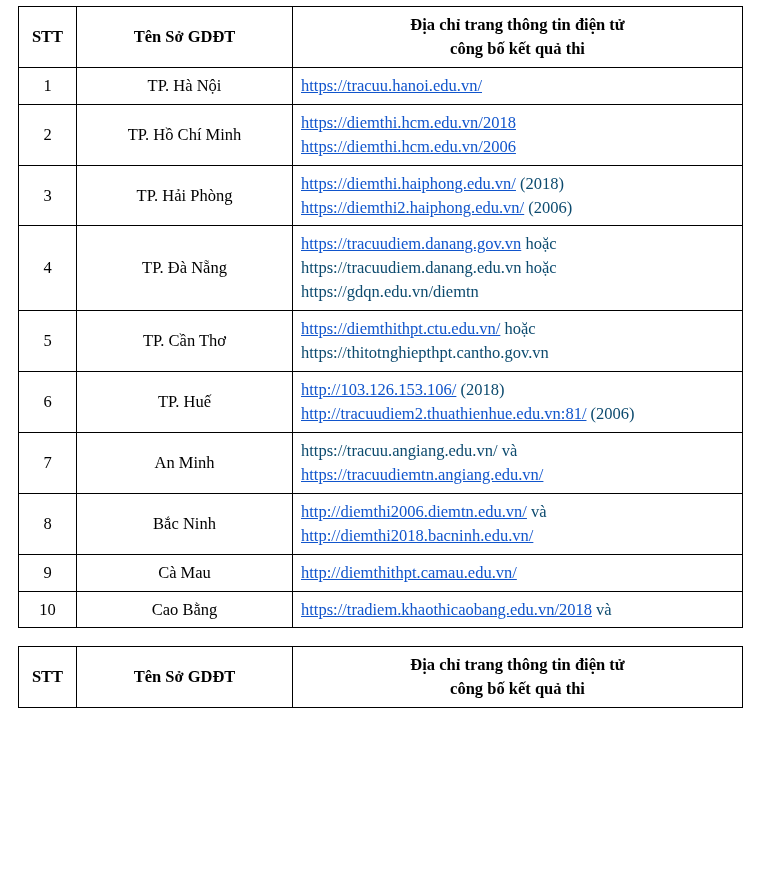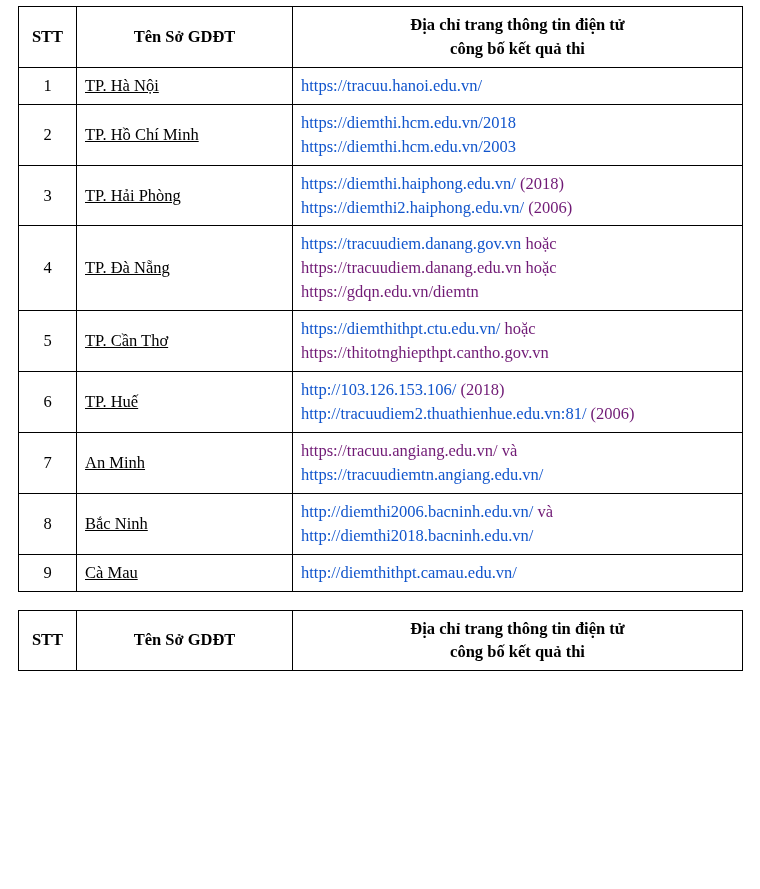--- a/index.html
+++ b/index.html
@@ -41,33 +41,33 @@
     text-align: center;
     font-weight: bold;
     font-size: 16.5px;
     padding: 8px 6px;
   }
   td.stt {
     text-align: center;
     font-size: 16.5px;
   }
   td.name {
-    text-align: left;
+    text-align: center;
     padding-left: 14px;
-    text-decoration: underline;
   }
   td.url {
     text-align: left;
     padding-left: 10px;
   }
   .link {
     color: #1155cc;
+    text-decoration: underline;
   }
   .plain {
-    color: #701a75;
+    color: #0c4a6e;
   }
   .urlline {
     white-space: nowrap;
   }
   .gap {
     height: 18px;
   }
   .tail {
     display: inline;
   }
@@ -99,21 +99,21 @@
           <td class="name">TP. Hà Nội</td>
           <td class="url">
             <div class="urlline"><span class="link">https://tracuu.hanoi.edu.vn/</span></div>
           </td>
         </tr>
         <tr>
           <td class="stt">2</td>
           <td class="name">TP. Hồ Chí Minh</td>
           <td class="url">
             <div class="urlline"><span class="link">https://diemthi.hcm.edu.vn/2018</span></div>
-            <div class="urlline"><span class="link">https://diemthi.hcm.edu.vn/2003</span></div>
+            <div class="urlline"><span class="link">https://diemthi.hcm.edu.vn/2006</span></div>
           </td>
         </tr>
         <tr>
           <td class="stt">3</td>
           <td class="name">TP. Hải Phòng</td>
           <td class="url">
             <div class="urlline"><span class="link">https://diemthi.haiphong.edu.vn/</span><span class="plain tail"> (2018)</span></div>
             <div class="urlline"><span class="link">https://diemthi2.haiphong.edu.vn/</span><span class="plain tail"> (2006)</span></div>
           </td>
         </tr>
@@ -147,29 +147,36 @@
           <td class="name">An Minh</td>
           <td class="url">
             <div class="urlline"><span class="plain">https://tracuu.angiang.edu.vn/ và</span></div>
             <div class="urlline"><span class="link">https://tracuudiemtn.angiang.edu.vn/</span></div>
           </td>
         </tr>
         <tr>
           <td class="stt">8</td>
           <td class="name">Bắc Ninh</td>
           <td class="url">
-            <div class="urlline"><span class="link">http://diemthi2006.bacninh.edu.vn/</span><span class="plain tail"> và</span></div>
+            <div class="urlline"><span class="link">http://diemthi2006.diemtn.edu.vn/</span><span class="plain tail"> và</span></div>
             <div class="urlline"><span class="link">http://diemthi2018.bacninh.edu.vn/</span></div>
           </td>
         </tr>
         <tr>
           <td class="stt">9</td>
           <td class="name">Cà Mau</td>
           <td class="url">
             <div class="urlline"><span class="link">http://diemthithpt.camau.edu.vn/</span></div>
+          </td>
+        </tr>
+        <tr>
+          <td class="stt">10</td>
+          <td class="name">Cao Bằng</td>
+          <td class="url">
+            <div class="urlline"><span class="link">https://tradiem.khaothicaobang.edu.vn/2018</span><span class="plain tail"> và</span></div>
           </td>
         </tr>
       </tbody>
   </table>
 
   <div class="gap"></div>
 
   <table class="doc-table">
     <colgroup>
       <col class="c-stt">

